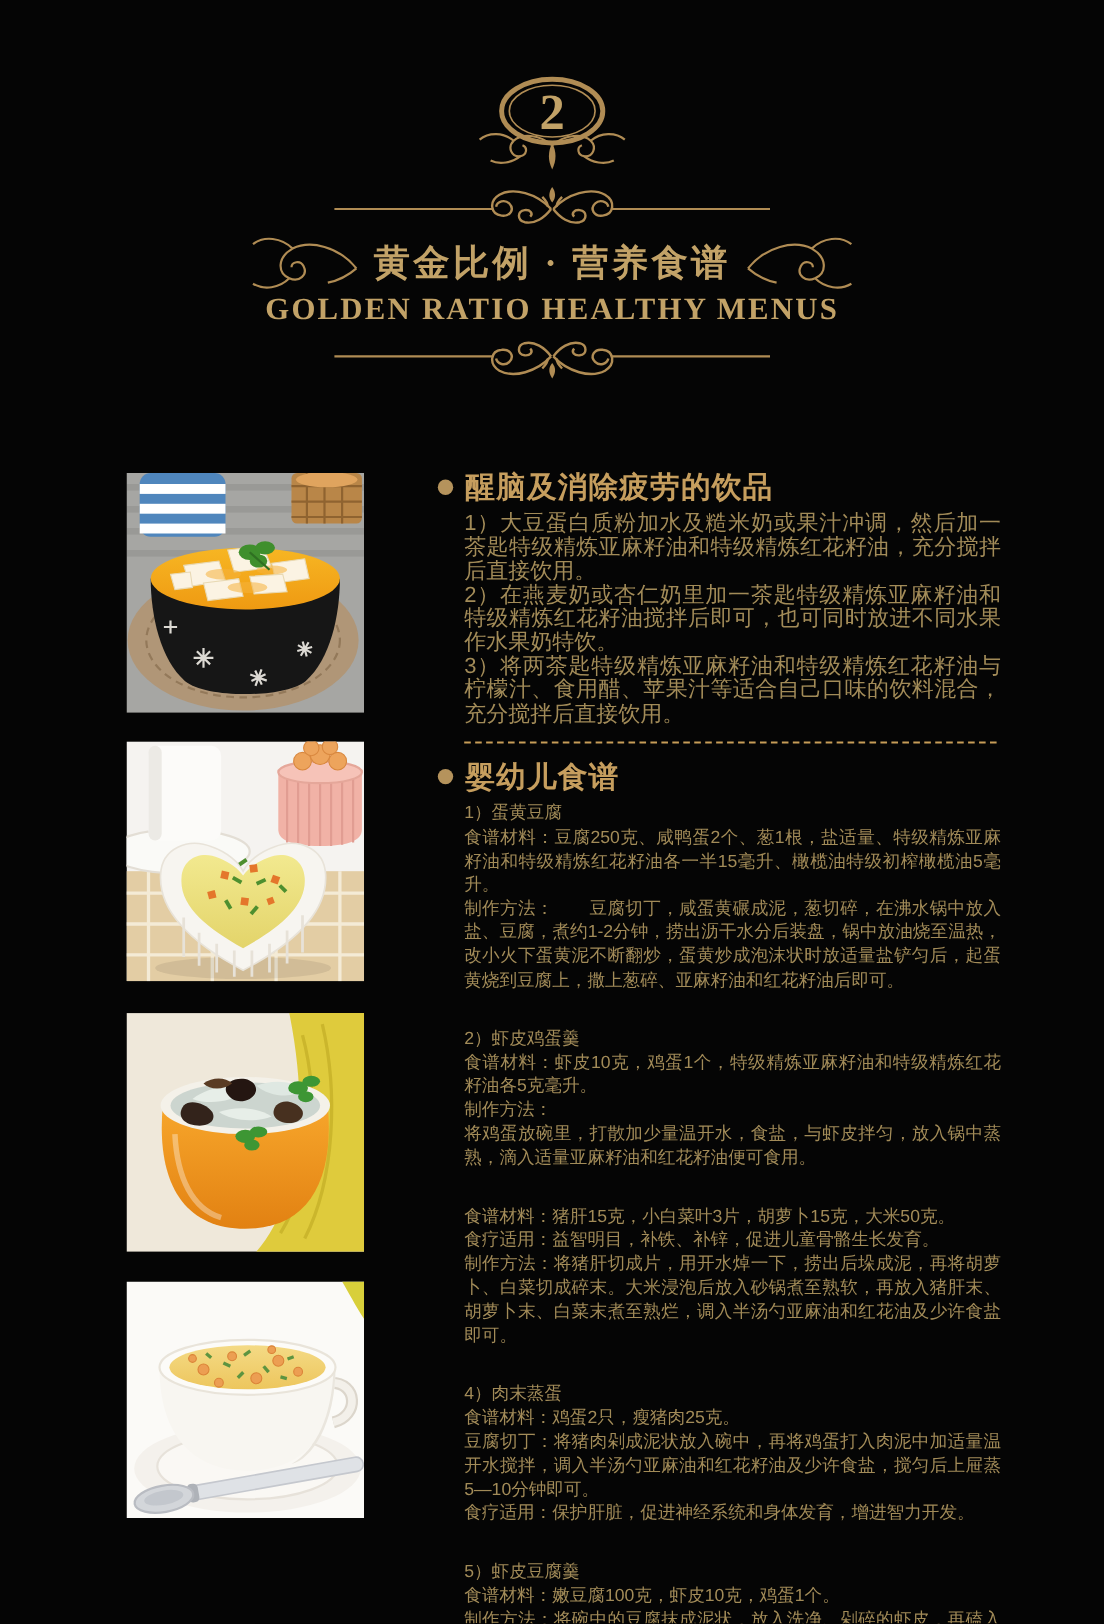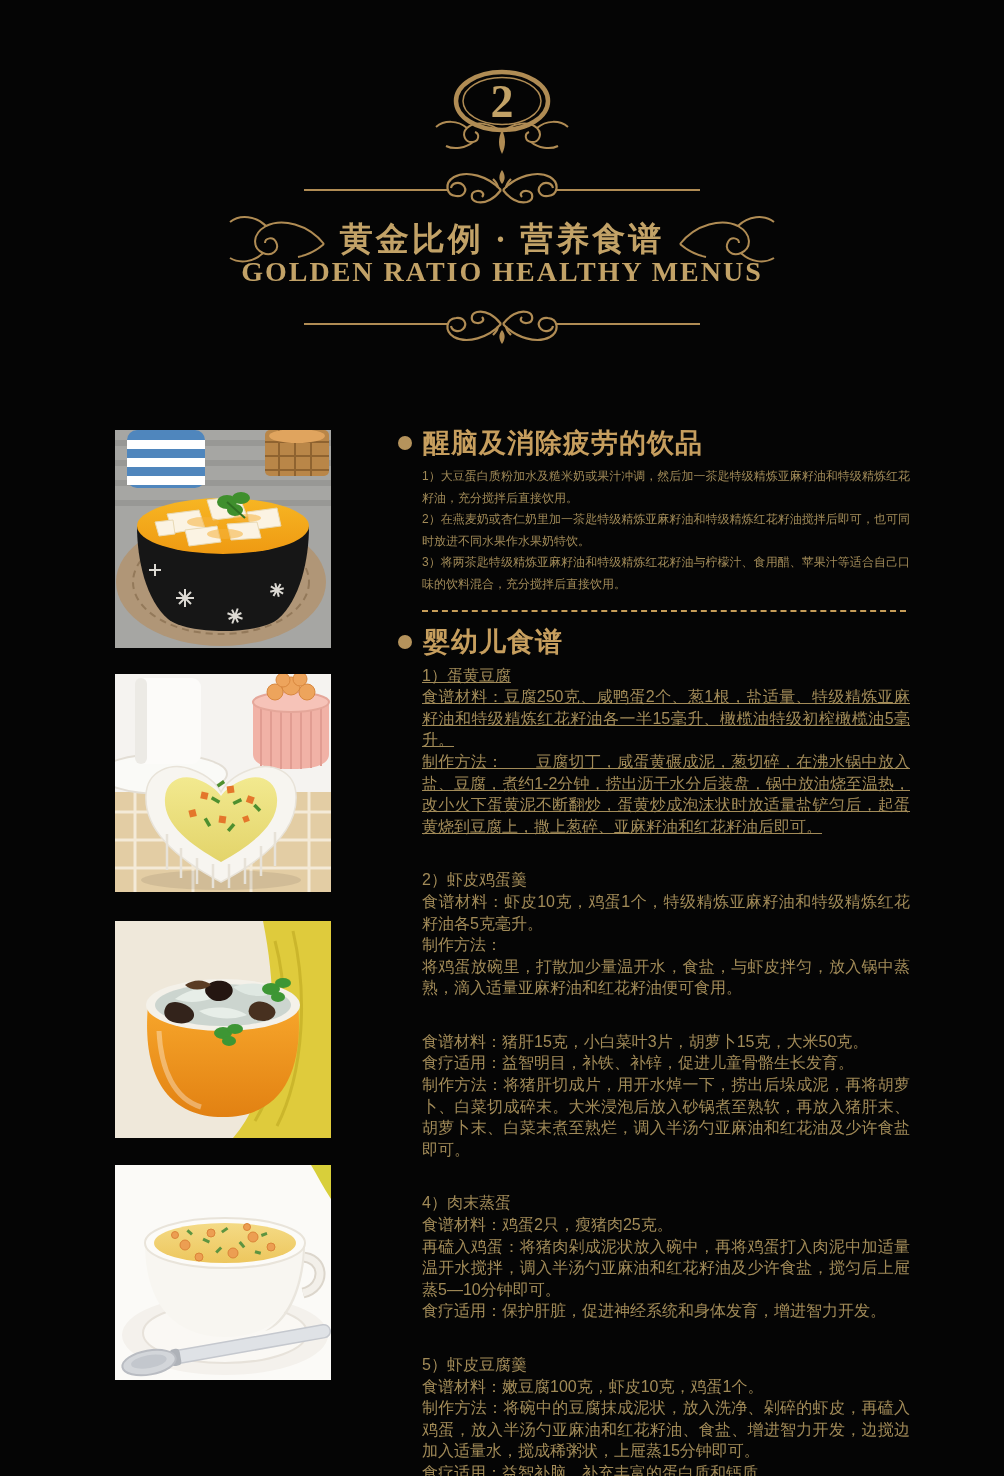--- a/index.html
+++ b/index.html
@@ -8,35 +8,35 @@
   
   .badge{position:absolute;left:430px;top:68px;width:144px;height:100px;}
   .divider{position:absolute;left:302px;width:400px;height:46px;}
   .divider.top{top:166px;}
   .divider.bottom{top:302px;transform:scaleY(-1);}
   .title-row{position:absolute;left:0;top:210px;width:1004px;display:flex;align-items:center;justify-content:center;gap:14px;}
   .page-title{margin:0;font-family:"Liberation Serif",serif;font-weight:bold;font-size:33px;
               color:#c2a267;letter-spacing:3px;white-space:nowrap;}
   .flank{width:100px;height:58px;flex:0 0 auto;}
   .flank.right{transform:scaleX(-1);}
-  .subtitle{position:absolute;left:0;top:256px;width:1004px;text-align:center;
+  .subtitle{position:absolute;left:0;top:266px;width:1004px;text-align:center;
             font-family:"Liberation Serif",serif;font-weight:bold;font-size:28px;
             color:#c2a267;letter-spacing:2px;}
   
   .content{position:absolute;left:398px;top:428px;width:514px;color:#a28b58;}
   .sec-head{display:flex;align-items:center;margin:0 0 8px 0;}
   .sec-head .bullet{width:14px;height:14px;border-radius:50%;background:#b5935c;margin-right:11px;flex:0 0 auto;}
   .sec-head h2{margin:0;font-size:27px;line-height:30px;font-weight:bold;color:#c69e5e;
                font-family:"Liberation Serif",serif;letter-spacing:1px;}
   .sec-body{padding-left:24px;width:488px;}
-  .sec-body p{margin:0;font-size:12px;line-height:21.6px;text-align:justify;}
+  .sec-body p{margin:0;font-size:20px;line-height:21.6px;text-align:justify;}
   .dashes{margin:14px 0 0 24px;width:484px;border-top:2px dashed #c79d58;height:0;}
   .section2{margin-top:15px;}
   .recipe{margin-top:32px;}
-  .recipe:first-of-type{margin-top:4px;text-decoration:underline;}
+  .recipe:first-of-type{margin-top:4px;}
   .recipe p{margin:0;font-size:16px;line-height:21.6px;text-align:justify;}
   .recipe p.rtitle{text-align:left;}
   
   figure{margin:0;position:absolute;left:115px;width:216px;}
   figure svg{display:block;width:100%;height:100%;}
   #photo1{top:430px;height:218px;}
   #photo2{top:674px;height:218px;}
   #photo3{top:921px;height:217px;}
   #photo4{top:1165px;height:215px;}
 </style>
@@ -370,21 +370,21 @@
 
         <div class="recipe">
           <p>食谱材料：猪肝15克，小白菜叶3片，胡萝卜15克，大米50克。</p>
           <p>食疗适用：益智明目，补铁、补锌，促进儿童骨骼生长发育。</p>
           <p>制作方法：将猪肝切成片，用开水焯一下，捞出后垛成泥，再将胡萝卜、白菜切成碎末。大米浸泡后放入砂锅煮至熟软，再放入猪肝末、胡萝卜末、白菜末煮至熟烂，调入半汤勺亚麻油和红花油及少许食盐即可。</p>
         </div>
 
         <div class="recipe">
           <p class="rtitle">4）肉末蒸蛋</p>
           <p>食谱材料：鸡蛋2只，瘦猪肉25克。</p>
-          <p>再磕入鸡蛋：将猪肉剁成泥状放入碗中，再将鸡蛋打入肉泥中加适量温开水搅拌，调入半汤勺亚麻油和红花籽油及少许食盐，搅匀后上屉蒸5—10分钟即可。</p>
+          <p>豆腐切丁：将猪肉剁成泥状放入碗中，再将鸡蛋打入肉泥中加适量温开水搅拌，调入半汤勺亚麻油和红花籽油及少许食盐，搅匀后上屉蒸5—10分钟即可。</p>
           <p>食疗适用：保护肝脏，促进神经系统和身体发育，增进智力开发。</p>
         </div>
 
         <div class="recipe">
           <p class="rtitle">5）虾皮豆腐羹</p>
           <p>食谱材料：嫩豆腐100克，虾皮10克，鸡蛋1个。</p>
           <p>制作方法：将碗中的豆腐抹成泥状，放入洗净、剁碎的虾皮，再磕入鸡蛋，放入半汤勺亚麻油和红花籽油、食盐、增进智力开发，边搅边加入适量水，搅成稀粥状，上屉蒸15分钟即可。</p>
           <p>食疗适用：益智补脑，补充丰富的蛋白质和钙质。</p>
         </div>
 

